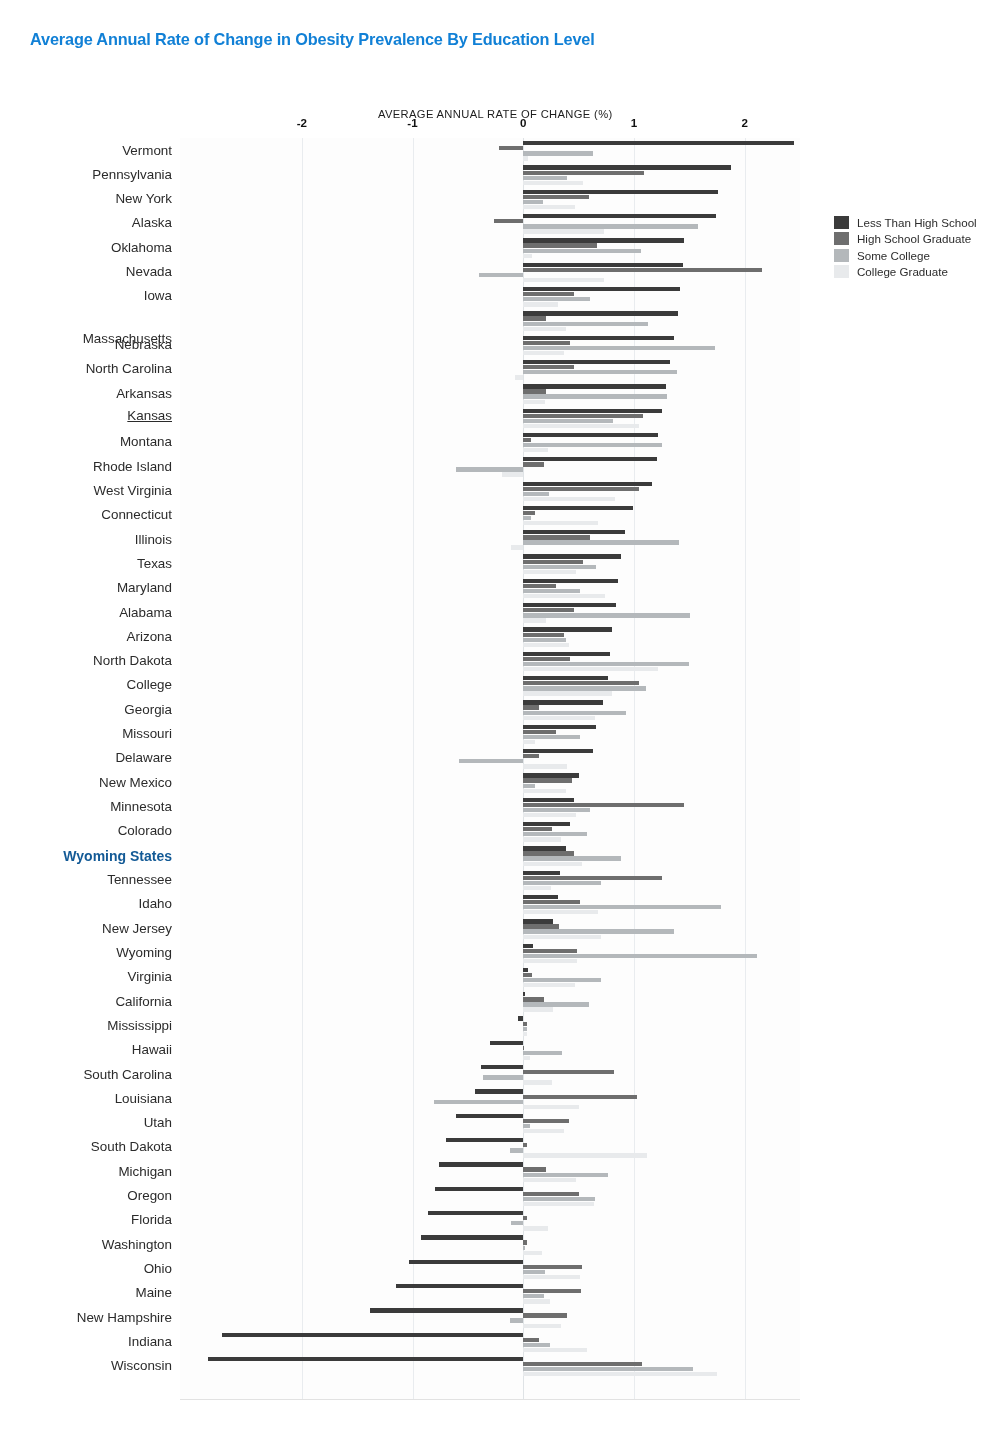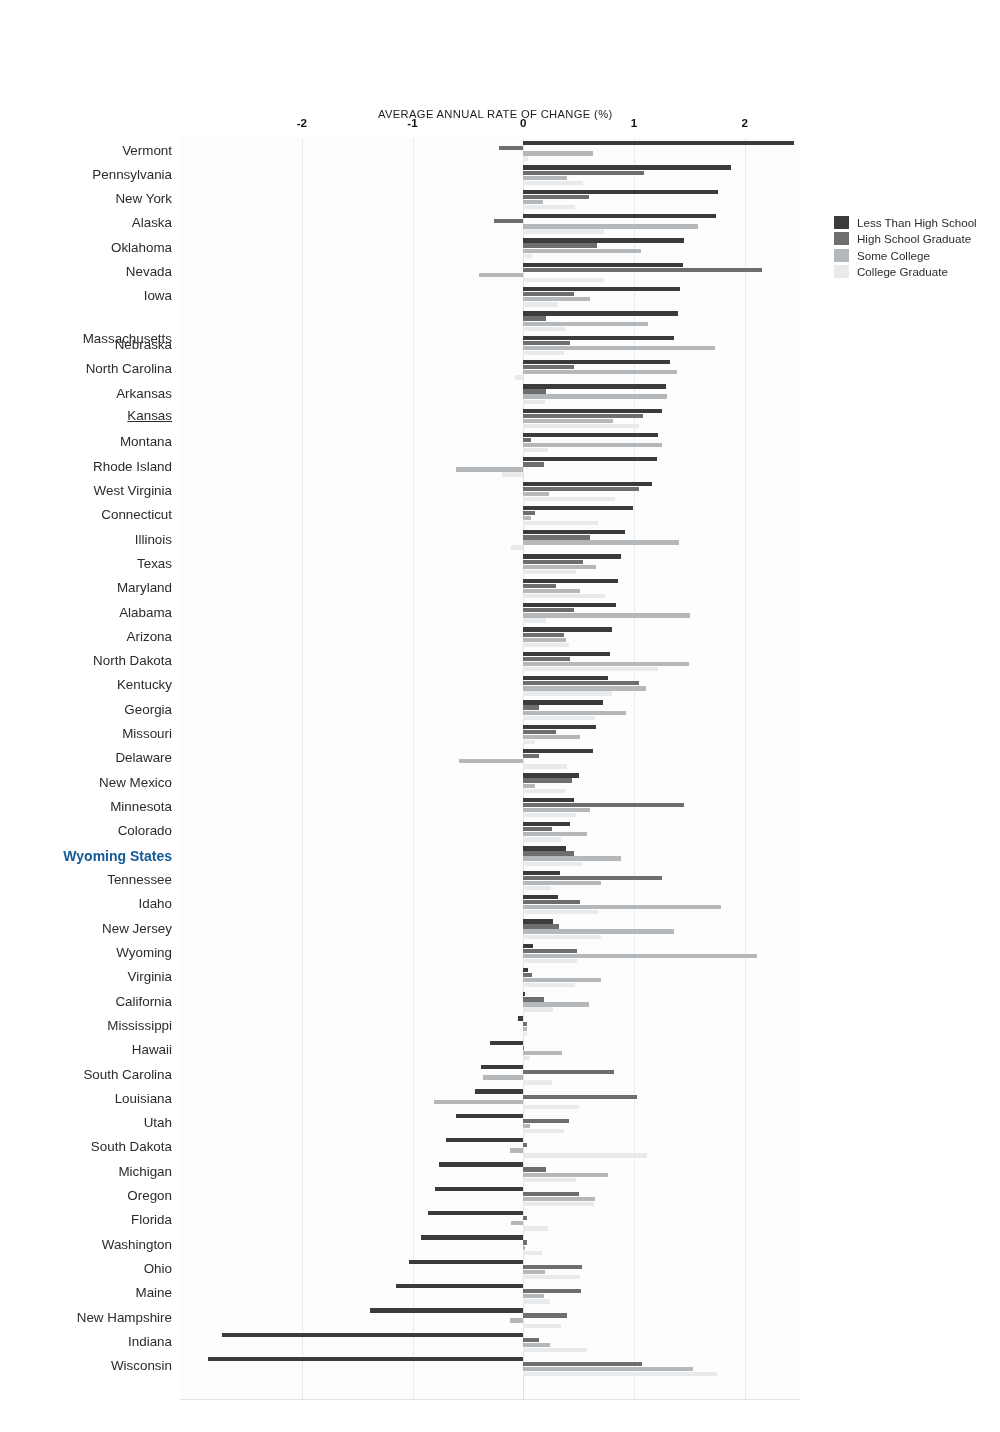--- a/index.html
+++ b/index.html
@@ -63,20 +63,21 @@
   .leg-sw{width:15px;height:13px;margin-right:8px;flex:0 0 auto;}
   .leg-tx{font-size:11.6px;color:#2c2c2c;white-space:nowrap;}
 </style>
 </head>
 <body>
 
 <div id="root">
 
   <div class="fig-head">
     <div class="fig-title">
+      <div>Average Annual Rate of Change in Obesity Prevalence By Education Level</div>
     </div>
   </div>
 
   <div class="axis-title">AVERAGE ANNUAL RATE OF CHANGE (%)</div>
 
   <div class="ylabels" id="ylabels">
       <div class="ylab" style="top: 4.5px;">Vermont</div>
       <div class="ylab" style="top: 28.816px;">Pennsylvania</div>
       <div class="ylab" style="top: 53.132px;">New York</div>
       <div class="ylab" style="top: 77.448px;">Alaska</div>
@@ -91,21 +92,21 @@
       <div class="ylab" style="top: 296.292px;">Montana</div>
       <div class="ylab" style="top: 320.608px;">Rhode Island</div>
       <div class="ylab" style="top: 344.924px;">West Virginia</div>
       <div class="ylab" style="top: 369.24px;">Connecticut</div>
       <div class="ylab" style="top: 393.556px;">Illinois</div>
       <div class="ylab" style="top: 417.872px;">Texas</div>
       <div class="ylab" style="top: 442.188px;">Maryland</div>
       <div class="ylab" style="top: 466.504px;">Alabama</div>
       <div class="ylab" style="top: 490.82px;">Arizona</div>
       <div class="ylab" style="top: 515.136px;">North Dakota</div>
-      <div class="ylab" style="top: 539.452px;">Kentucky</div>
+      <div class="ylab" style="top: 539.452px;">College</div>
       <div class="ylab" style="top: 563.768px;">Georgia</div>
       <div class="ylab" style="top: 588.084px;">Missouri</div>
       <div class="ylab" style="top: 612.4px;">Delaware</div>
       <div class="ylab" style="top: 636.716px;">New Mexico</div>
       <div class="ylab" style="top: 661.032px;">Minnesota</div>
       <div class="ylab" style="top: 685.348px;">Colorado</div>
       <div class="ylab hl" style="top: 709.664px;">Wyoming States</div>
       <div class="ylab" style="top: 733.98px;">Tennessee</div>
       <div class="ylab" style="top: 758.296px; padding-left: 8px;">Idaho</div>
       <div class="ylab" style="top: 782.612px;">New Jersey</div>

